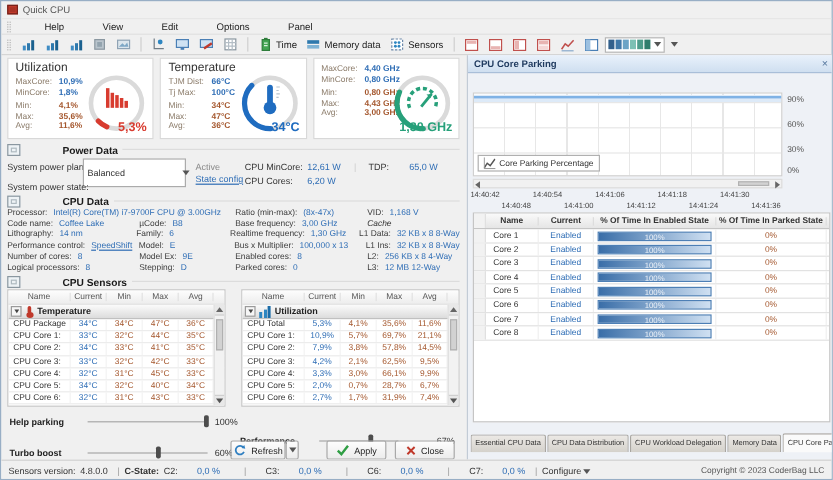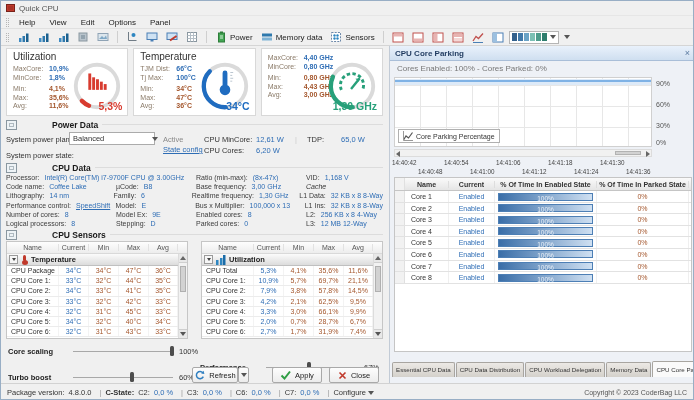--- a/index.html
+++ b/index.html
@@ -10,21 +10,21 @@
 .tri-up { display:inline-block; width:0; height:0; border-left:3px solid transparent; border-right:3px solid transparent; border-bottom:4px solid #666; }
 .tri-left { display:inline-block; width:0; height:0; border-top:3px solid transparent; border-bottom:3px solid transparent; border-right:4px solid #666; }
 .tri-right { display:inline-block; width:0; height:0; border-top:3px solid transparent; border-bottom:3px solid transparent; border-left:4px solid #666; }
 
 
 .titlebar { height:14px; display:flex; align-items:center; gap:4px; padding:0 5px; }
 .cpu-logo { width:9px; height:8px; background:#a93226; border:1px solid #78221a; box-shadow:inset 0 0 0 1px #c0392b; }
 .title-text { font-size:8px; color:#555; }
 .menubar { height:13px; display:flex; align-items:center; padding:0 2px; border-top:1px solid #e6e6e6; }
 .grip { width:3px; height:9px; border-left:1px dotted #b5b5b5; border-right:1px dotted #b5b5b5; margin:0 3px; }
-.menu-item { padding:1px 7px; font-size:8px; color:#222; }
+.menu-item { padding:1px 7px; font-size:8px; color:#222;margin-left:18px; }
 .toolbar { height:18px; display:flex; align-items:center; padding:0 2px; border-top:1px solid #e0e0e0; border-bottom:1px solid #d5d5d5; gap:2px; }
 .tsep { width:1px; height:12px; background:#cfcfcf; margin:0 3px; }
 .tbtn { display:flex; align-items:center; gap:3px; padding:1px 3px; border-radius:2px; }
 .tbtn span.lbl { font-size:8px; color:#222; white-space:nowrap; }
 .ticon { display:inline-flex; width:12px; height:12px; align-items:center; justify-content:center; }
 .palette { display:inline-flex; gap:1px; border:1px solid #b5b5b5; background:#fff; padding:1px 2px; height:13px; align-items:center; }
 .pal-sq { width:5px; height:8px; display:inline-block; }
 
 
 .gauges { position:absolute; top:47px; left:5px; width:377px; height:68px; display:flex; gap:5px; }
@@ -39,21 +39,21 @@
 .g-value { position:absolute; right:5px; bottom:3px; font-size:10.5px; font-weight:bold; }
 .sect { position:absolute; left:5px; width:377px; display:flex; align-items:center; gap:4px; height:11px; }
 .sect .s-icon { width:11px; height:10px; border:1px solid #8a97a0; background:#eef3f6; display:inline-block; position:relative; }
 .sect .s-icon::after { content:""; position:absolute; left:2px; top:2px; right:2px; bottom:2px; border:1px solid #aeb9c0; }
 .sect .s-title { font-weight:bold; font-size:8.5px; color:#1a1a1a; white-space:nowrap;padding-left:31px; }
 .sect .rule { flex:1; height:1px; background:#dcdcdc; }
 
 
 .power-grid { position:absolute; top:131px; left:5px; width:377px; height:30px; font-size:7.5px; }
 .pg { position:absolute; white-space:nowrap; }
-.select { border:1px solid #ababab; background:#fff; height:13px; display:flex; align-items:center; padding:0 3px; justify-content:space-between;gap:48px; }
+.select { border:1px solid #ababab; background:#fff; height:13px; display:flex; align-items:center; padding:11px 3px; justify-content:space-between;gap:48px; }
 .select.disabled { background:#efefef; color:#8a8a8a; }
 .link { color:#2e6db5; text-decoration:underline; }
 
 
 .cpu-grid { position:absolute; top:172px; left:5px; width:377px; }
 .cd-row { display:flex; height:9.2px; line-height:9.2px; font-size:7px; white-space:nowrap; }
 .cd-c1 { width:110px; } .cd-c2 { width:80px; } .cd-c3 { width:110px; } .cd-c4 { flex:1; } .cd-c12 { width:190px; }
 .cd-lbl { color:#3c3c3c; margin-right:5px; }
 .cd-val { color:#2e6db5; }
 .cd-val.vlink { text-decoration:underline; }
@@ -243,21 +243,21 @@
     </span>
   <span class="tsep"></span>
   <span class="tbtn">
     <span class="ticon">
         <svg width="11" height="12">
           <rect x="4" y="0.5" width="3" height="1.5" fill="#2e7d3b"></rect>
           <rect x="2.5" y="2" width="6" height="9" fill="#43a553" stroke="#2e7d3b"></rect>
           <path d="M4 5 H7 M4 7 H7" stroke="#d9f2dd"></path>
         </svg>
       </span>
-    <span class="lbl">Power</span>
+    <span class="lbl">Time</span>
   </span>
   <span class="tbtn">
     <span class="ticon">
         <svg width="12" height="12">
           <rect x="1" y="2.5" width="10" height="3" fill="#2e79ad"></rect>
           <rect x="2.5" y="6.5" width="10" height="3" transform="translate(-1.5,0)" fill="#7fb3d5"></rect>
         </svg>
       </span>
     <span class="lbl">Memory data</span>
   </span>
@@ -669,21 +669,21 @@
         <div class="st-thumb"></div>
         <div class="st-down">
           <span class="caret"></span>
         </div>
       </div>
     </div>
 </div>
 
 <div class="sliders">
   <div class="slider sl-core">
-    <span class="sl-label">Core scaling</span>
+    <span class="sl-label">Help parking</span>
     <span class="sl-track">
         <span class="sl-thumb" style="left: calc(100% - 3px);"></span>
       </span>
     <span class="sl-value">100%</span>
   </div>
   <div class="slider sl-turbo">
     <span class="sl-label">Turbo boost</span>
     <span class="sl-track">
         <span class="sl-thumb" style="left: calc(60% - 3px);"></span>
       </span>
@@ -718,21 +718,20 @@
       </svg>
     <span>Close</span>
   </div>
 </div>
 
 <div class="rpanel">
   <div class="rp-header">
     <span class="rp-title">CPU Core Parking</span>
     <span class="rp-close">×</span>
   </div>
-  <div class="rp-sub">Cores Enabled: 100% - Cores Parked: 0%</div>
   <div class="chart">
     <div class="hgrid" style="top:7px"></div>
     <div class="hgrid" style="top:28px"></div>
     <div class="hgrid" style="top:49px"></div>
     <div class="band" style="top:1px"></div>
     <div class="series-line" style="top: 2px;"></div>
     <div class="legend">
       <svg width="10" height="10">
           <path d="M0.5 9 L3 5 L5.5 7 L9.5 1.5" fill="none" stroke="#555" stroke-width="1.2"></path>
           <path d="M0.5 0 V9.5 H10" stroke="#999" fill="none"></path>
@@ -863,25 +862,25 @@
   <div class="rp-tabs">
       <span class="rp-tab">Essential CPU Data</span>
       <span class="rp-tab">CPU Data Distribution</span>
       <span class="rp-tab">CPU Workload Delegation</span>
       <span class="rp-tab">Memory Data</span>
       <span class="rp-tab active">CPU Core Parking</span>
     </div>
 </div>
 
 <div class="bottom-strip">
-  <span class="sb-item">Package version:</span>
+  <span class="sb-item">Sensors version:</span>
   <span class="sb-item">4.8.0.0</span>
   <span class="sb-sep">|</span>
   <span class="sb-item sb-bold">C-State:</span>
-  <span style="display:flex;align-items:center;">
+  <span style="display:flex;align-items:center;gap:12px;">
       <span class="sb-item">C2:</span>
       <span class="sb-item c-blue">0,0 %</span>
       <span class="sb-sep">|</span>
       <span class="sb-item">C3:</span>
       <span class="sb-item c-blue">0,0 %</span>
       <span class="sb-sep">|</span>
       <span class="sb-item">C6:</span>
       <span class="sb-item c-blue">0,0 %</span>
       <span class="sb-sep">|</span>
       <span class="sb-item">C7:</span>

